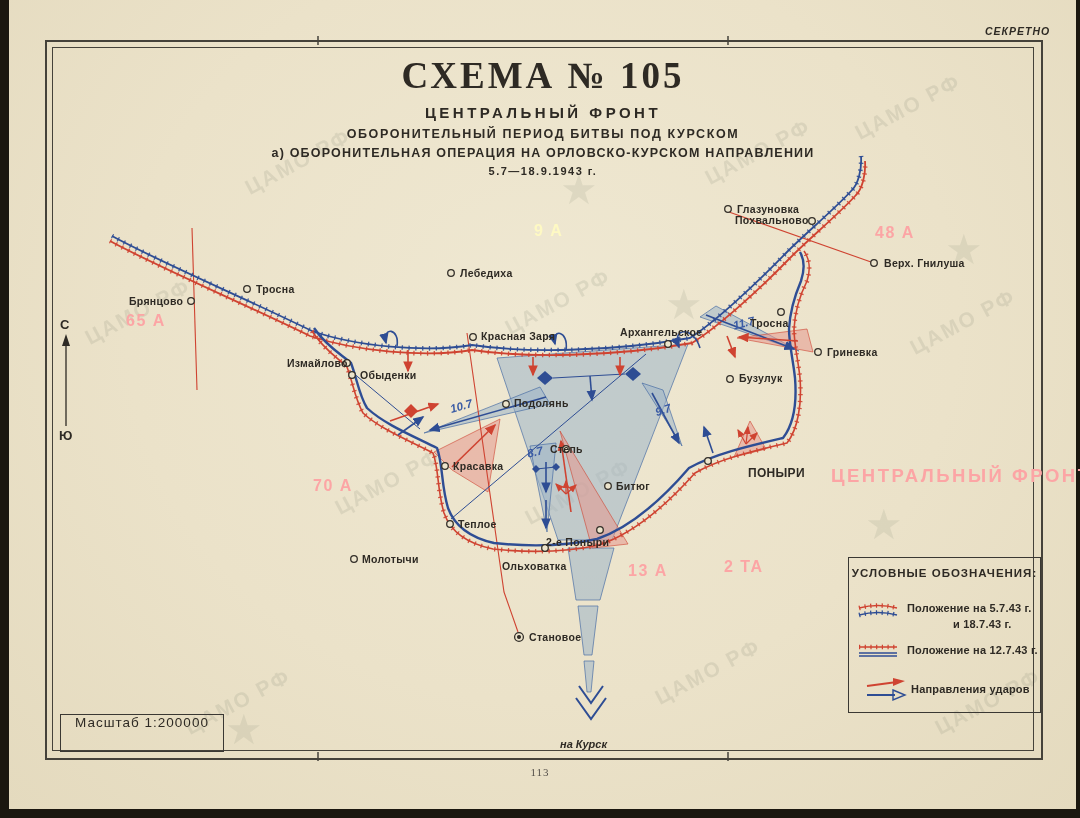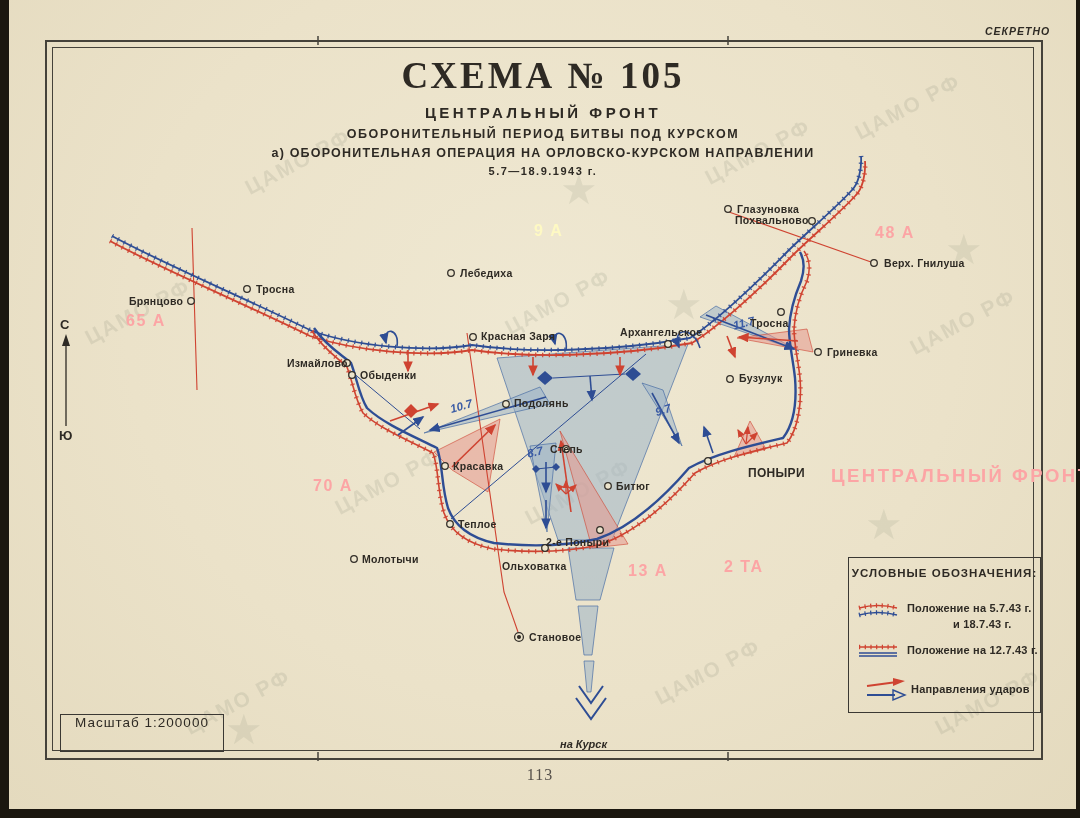--- a/index.html
+++ b/index.html
@@ -24,21 +24,21 @@
   .secret{position:absolute;left:985px;top:25px;font-size:10.5px;font-weight:bold;
           font-style:italic;letter-spacing:1px;color:#2e2a24;}
   .legend{position:absolute;left:848px;top:557px;width:191px;height:154px;border:1.3px solid #3a3833;}
   .legend-title{position:absolute;left:0;top:9px;width:100%;text-align:center;
                 font-size:11.5px;font-weight:bold;letter-spacing:1px;color:#2e2a24;}
   .legend-text{position:absolute;font-size:11px;font-weight:bold;color:#2e2a24;white-space:nowrap;letter-spacing:.2px;}
   .scalebox{position:absolute;left:60px;top:714px;width:162px;height:36px;border:1.3px solid #3a3833;
             display:flex;align-items:flex-start;justify-content:center;}
   .scalebox span{font-size:13.5px;color:#2e2a24;letter-spacing:1px;}
   .pageno{position:absolute;left:500px;top:766px;width:80px;text-align:center;
-          font-family:"Liberation Serif",serif;font-size:16px;color:#55504a;letter-spacing:1px;}
+          font-family:"Liberation Serif",serif;font-size:11px;color:#55504a;letter-spacing:1px;}
   .route{position:absolute;left:560px;top:738px;font-size:11px;font-weight:bold;font-style:italic;color:#2e2a24;}
   .compass-letter{position:absolute;font-size:13px;font-weight:bold;color:#2e2a24;}
   .wm{position:absolute;color:rgba(125,132,112,.16);font-weight:bold;font-size:21px;
       letter-spacing:2px;transform:rotate(-28deg);white-space:nowrap;pointer-events:none;}
   .wm-star{position:absolute;color:rgba(125,132,112,.14);font-size:42px;pointer-events:none;}
   svg{position:absolute;left:0;top:0;}
 </style>
 </head>
 <body>
 

